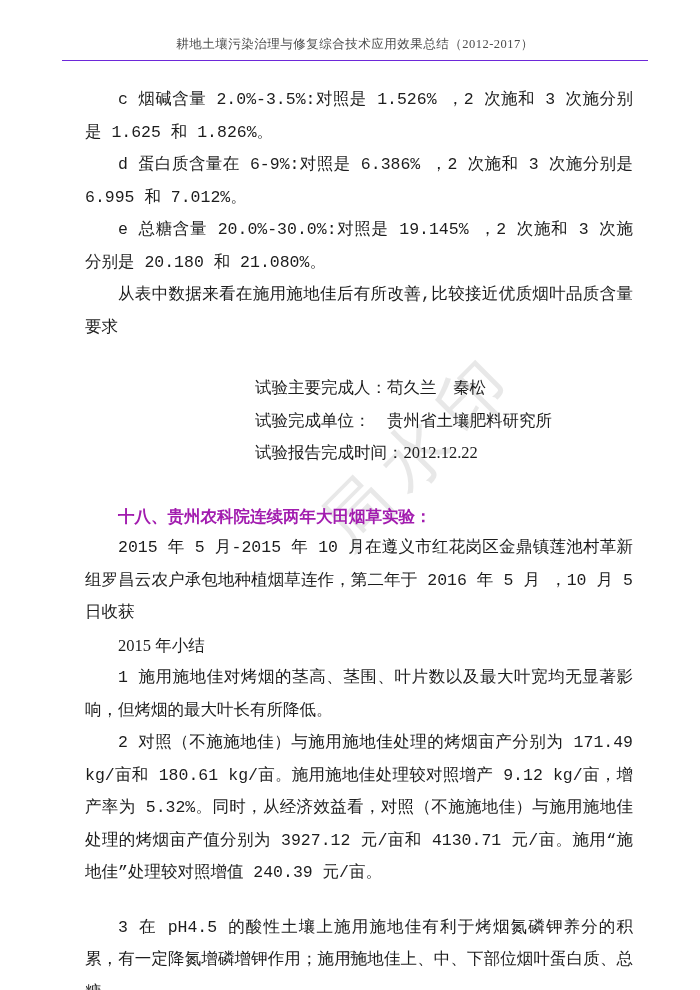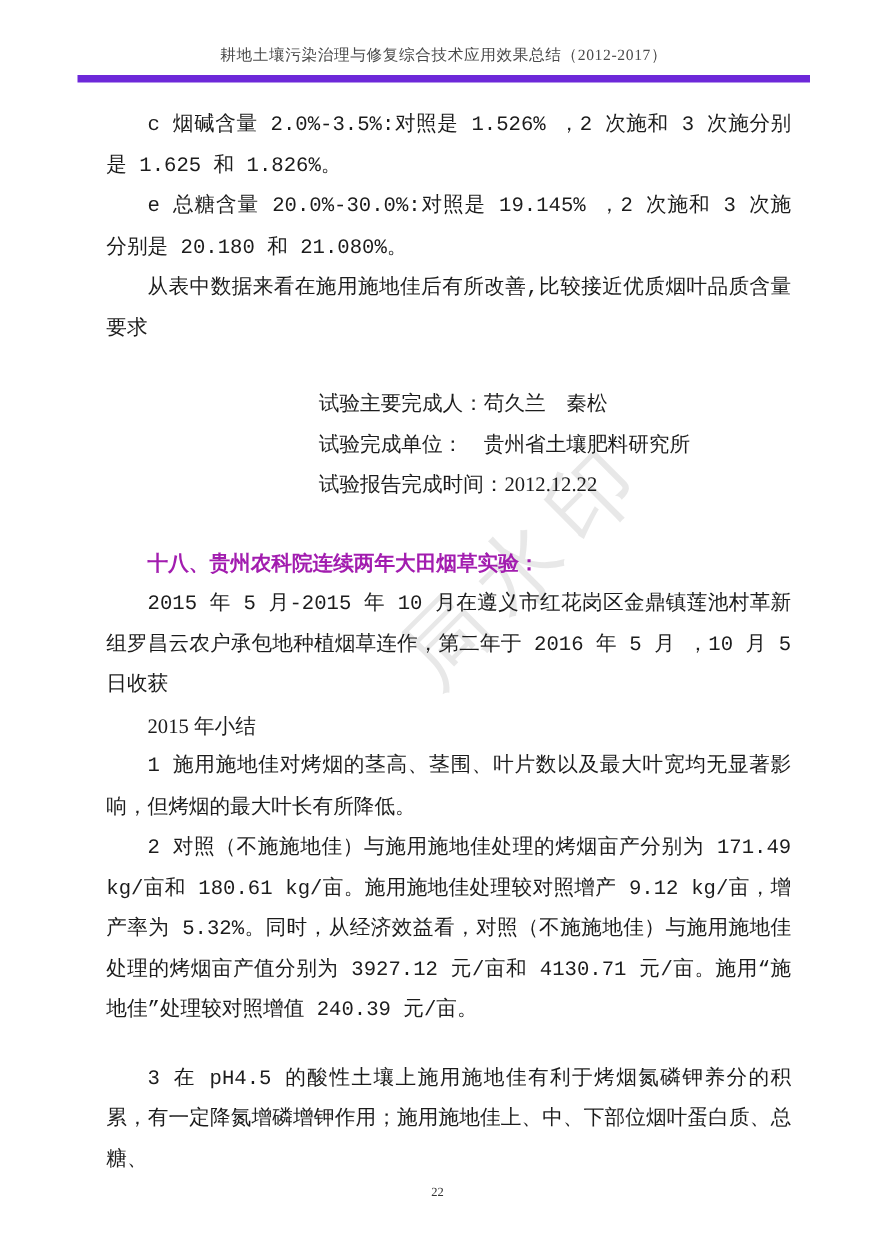--- a/index.html
+++ b/index.html
@@ -20,21 +20,21 @@
   .header {
     position: absolute;
     top: 36px;
     left: 62px;
     right: 52px;
     text-align: center;
     font-size: 12.5px;
     letter-spacing: 0.5px;
     color: #4a4a4a;
     padding-bottom: 7px;
-    border-bottom: 6px solid #6d28d9;
+    border-bottom: 1px solid #6d28d9;
   }
   
   .watermark {
     position: absolute;
     top: 320px;
     left: 255px;
     width: 330px;
     height: 260px;
     display: flex;
     align-items: center;
@@ -112,20 +112,21 @@
   <div class="header">
     <span>耕地土壤污染治理与修复综合技术应用效果总结（2012-2017）</span>
   </div>
 
   <div class="watermark">局水印</div>
 
   <div class="content">
 
     <p class="para">c 烟碱含量 2.0%-3.5%:对照是 1.526% ，2 次施和 3 次施分别是 1.625 和 1.826%。</p>
 
+    <p class="para">d 蛋白质含量在 6-9%:对照是 6.386% ，2 次施和 3 次施分别是 6.995 和 7.012%。</p>
 
     <p class="para">e 总糖含量 20.0%-30.0%:对照是 19.145% ，2 次施和 3 次施分别是 20.180 和 21.080%。</p>
 
     <p class="para">从表中数据来看在施用施地佳后有所改善,比较接近优质烟叶品质含量要求</p>
 
     <div class="signature-block">
       <div class="sig-row">
         <span class="sig-label">试验主要完成人：</span><span class="sig-value">苟久兰　秦松</span>
       </div>
       <div class="sig-row sig-row-unit">

